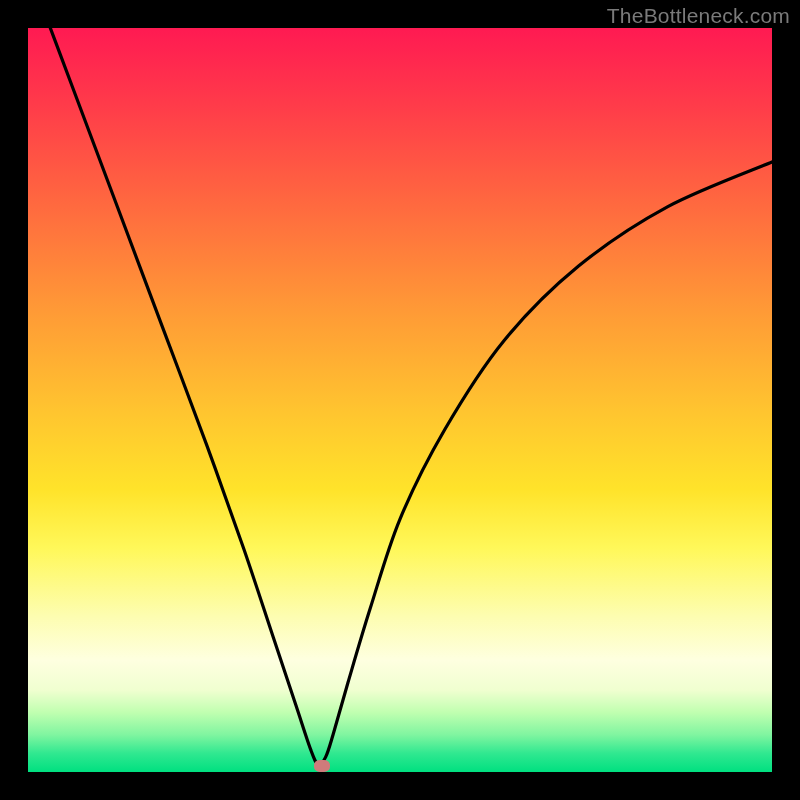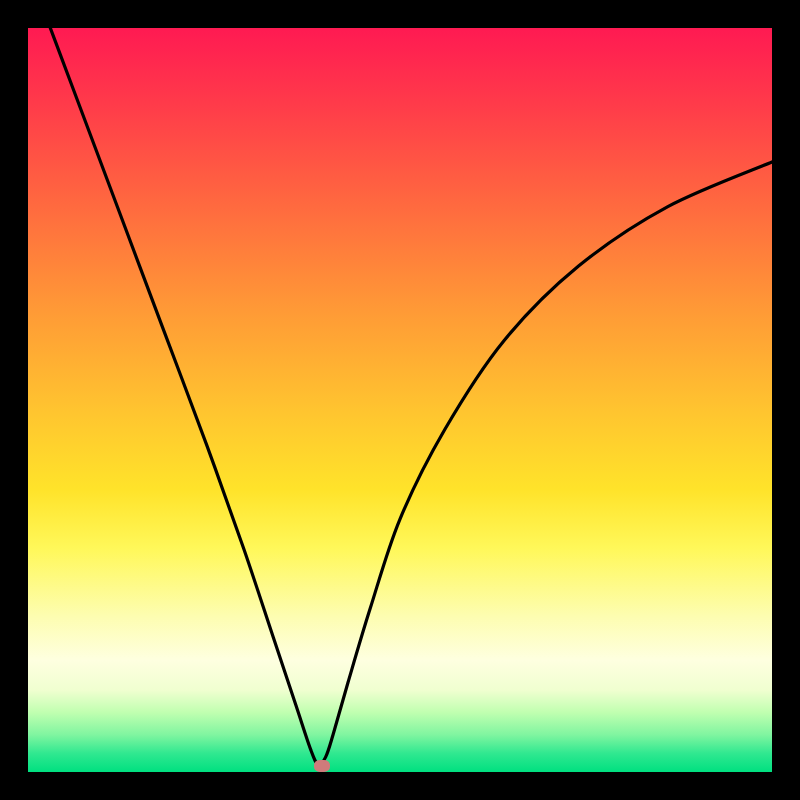--- a/index.html
+++ b/index.html
@@ -70,13 +70,14 @@
 </head>
 <body>
 
 <div class="frame">
   <div class="plot">
     <svg class="curve" viewBox="0 0 744 744" preserveAspectRatio="none">
       <path id="curve-path" d="M 0 -59.520000000000095 C 7.1424 -40.47360000000008, 30.3552 21.427199999999978, 44.64 59.51999999999998 C 58.924800000000005 97.6128, 74.9952 140.46719999999993, 89.28 178.55999999999995 C 103.5648 216.65279999999996, 119.63519999999998 259.5072, 133.92 297.6 C 148.20479999999998 335.69280000000003, 165.4656 380.928, 178.56 416.64 C 191.6544 452.352, 205.04639999999998 489.84959999999995, 215.76 520.8 C 226.4736 551.7504, 237.18720000000002 585.0816, 245.52 610.08 C 253.8528 635.0784000000001, 261.888 659.184, 267.84 677.04 C 273.792 694.896, 279.1488 712.1568, 282.72 721.68 C 286.29120000000006 731.2031999999999, 287.7792 735.3696, 290.16 736.56 C 292.54080000000005 737.7503999999999, 295.21920000000006 733.8816, 297.6 729.12 C 299.9808 724.3584, 301.4688 718.704, 305.03999999999996 706.8 C 308.61119999999994 694.896, 313.968 674.9568, 319.92 654.72 C 325.872 634.4832, 333.9072 606.5088, 342.24 580.3199999999999 C 350.57280000000003 554.1311999999999, 360.096 519.6096, 372 491.03999999999996 C 383.904 462.4704, 399.97440000000006 430.32959999999997, 416.64000000000004 401.76 C 433.3056 373.1904, 454.73280000000005 338.66880000000003, 476.16 312.48 C 497.5872 286.2912, 524.3711999999999 259.5072, 550.56 238.07999999999998 C 576.7488 216.65279999999996, 608.8896 195.22559999999993, 639.84 178.55999999999995 C 670.7904000000001 161.89439999999996, 727.3344 141.06240000000005, 744 133.92000000000007" fill="none" stroke="#000" stroke-width="3.2" stroke-linecap="round" stroke-linejoin="round"></path>
     </svg>
     <div id="marker" class="marker" style="left: 285.88px; top: 732.048px; background: rgb(207, 123, 123);"></div>
   </div>
+  <div class="watermark">TheBottleneck.com</div>
 </div>
 
 </body></html>

